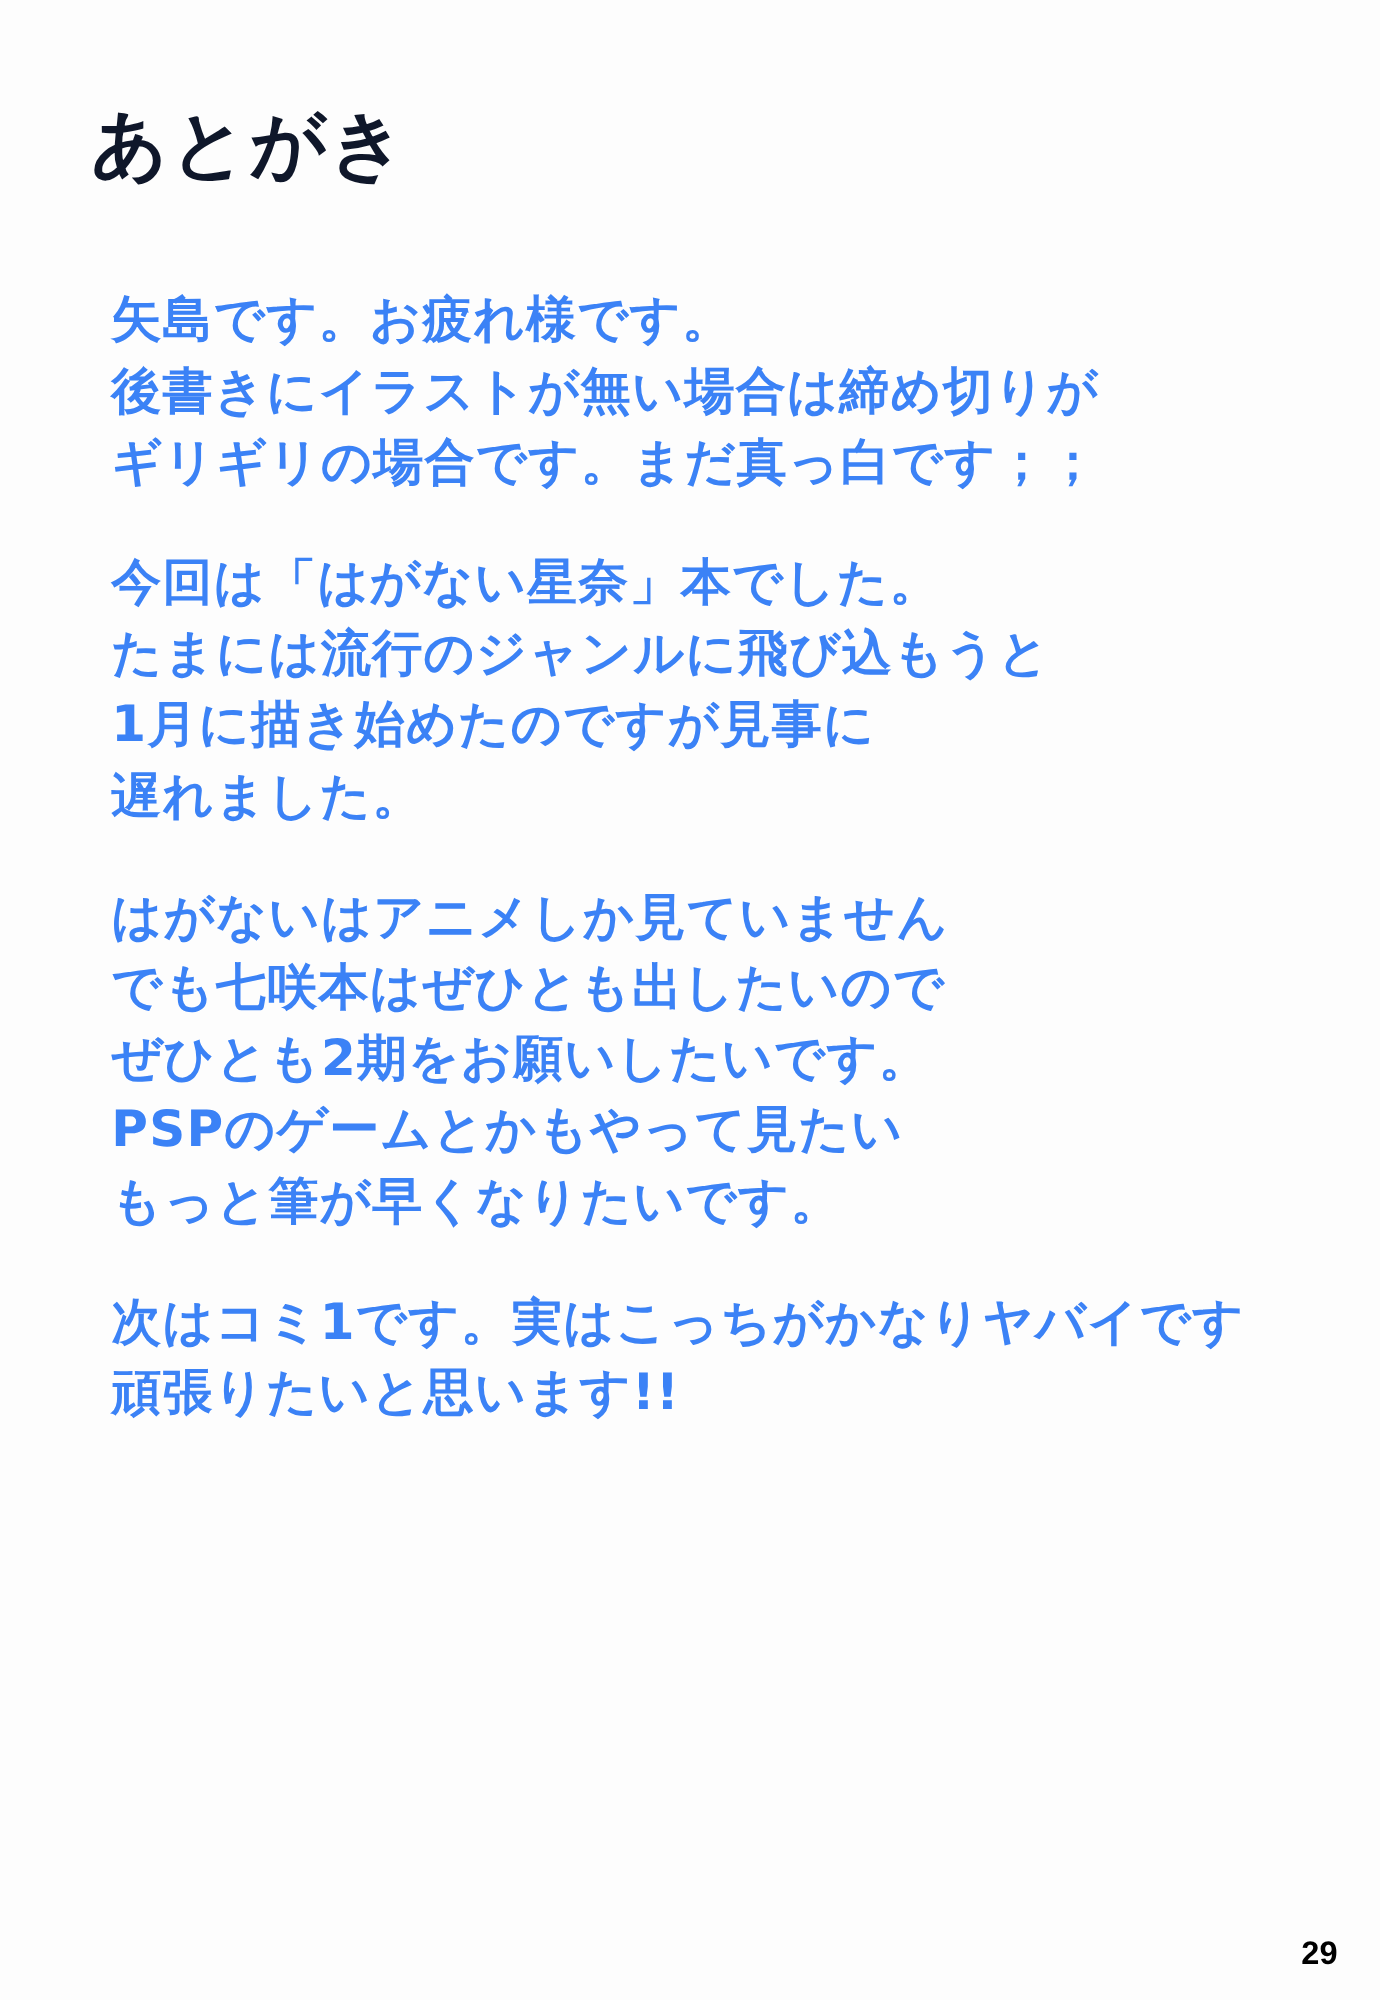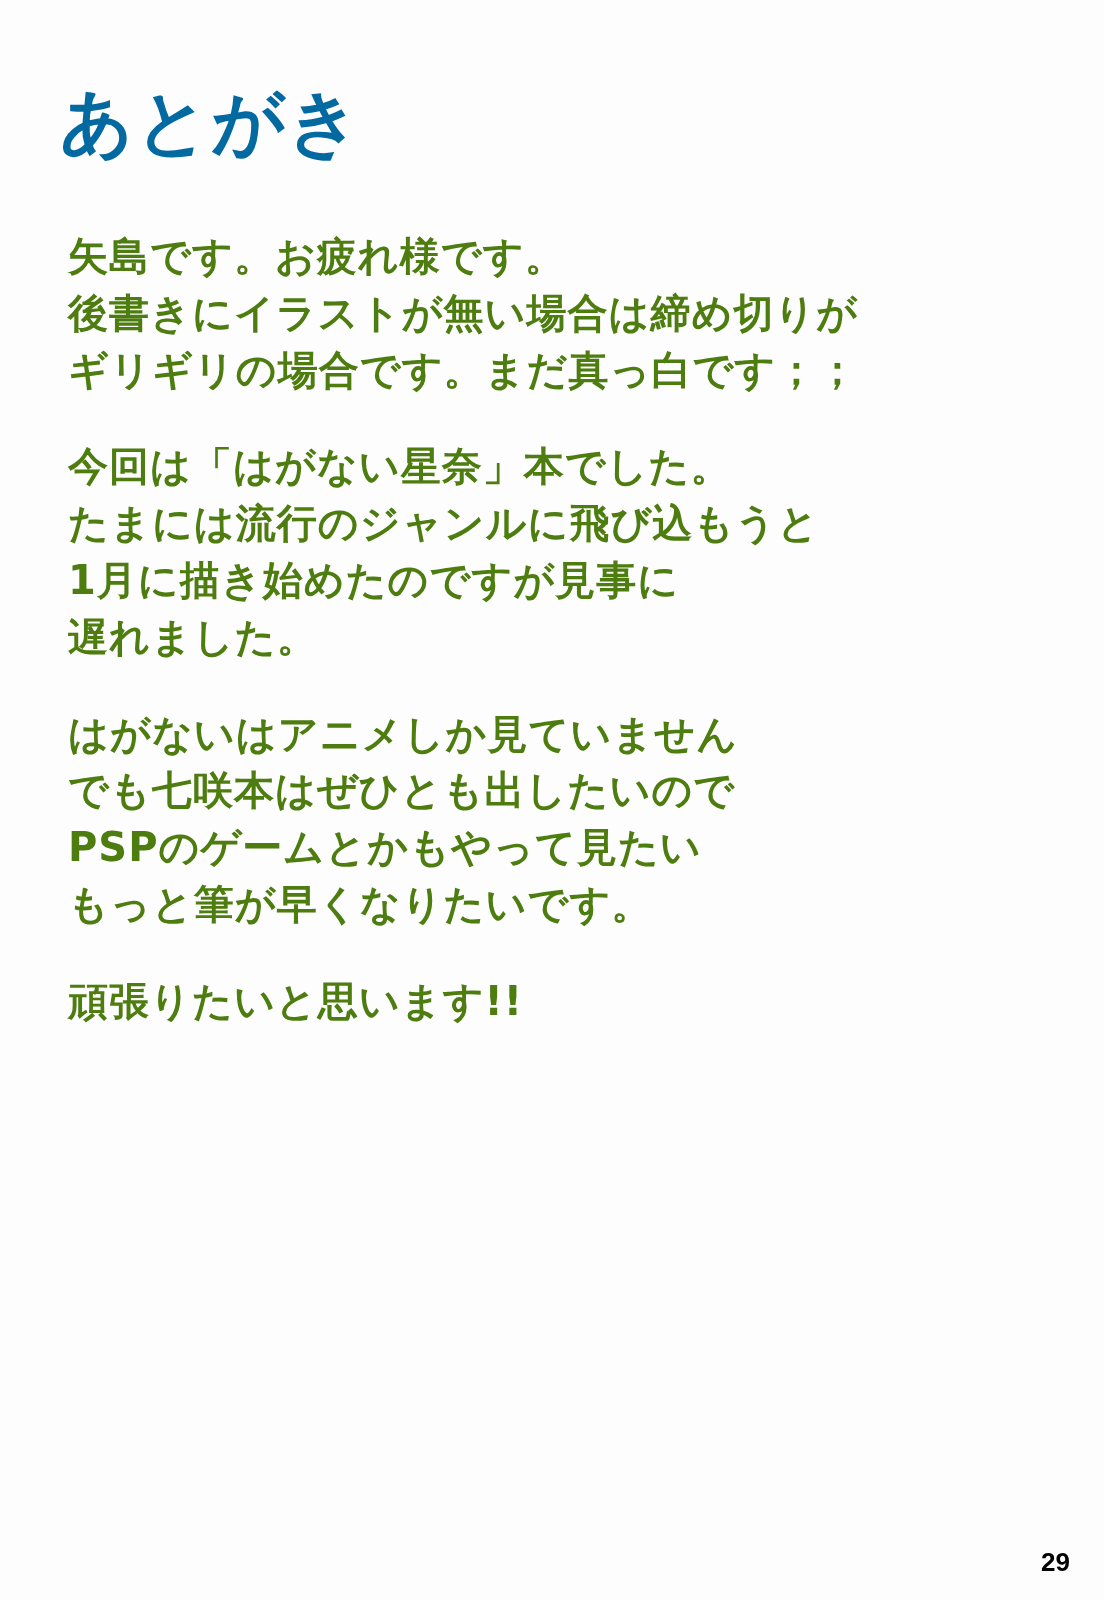--- a/index.html
+++ b/index.html
@@ -15,38 +15,38 @@
     color: #111111;
     overflow: hidden;
   }
   .page {
     position: absolute;
     inset: 0;
     background: #fdfdfd;
   }
   .afterword-title {
     position: absolute;
-    left: 60px;
+    left: 73px;
     top: 86px;
-    font-size: 72px;
+    font-size: 60px;
     font-weight: 700;
     letter-spacing: 2px;
     line-height: 1;
-    color: #0369a1;
+    color: #0f172a;
     white-space: nowrap;
   }
   .body-text {
     position: absolute;
-    left: 68px;
+    left: 89px;
     top: 228px;
     width: 960px;
     font-size: 40px;
     font-weight: 700;
     line-height: 1.42;
-    color: #4d7c0f;
+    color: #3b82f6;
     letter-spacing: 1px;
   }
   .para {
     margin: 0 0 40px 0;
   }
   .para:last-child {
     margin-bottom: 0;
   }
   .line {
     display: block;
@@ -80,25 +80,27 @@
     <div class="para">
       <span class="line">今回は「はがない星奈」本でした。</span>
       <span class="line">たまには流行のジャンルに飛び込もうと</span>
       <span class="line">1月に描き始めたのですが見事に</span>
       <span class="line">遅れました。</span>
     </div>
 
     <div class="para">
       <span class="line">はがないはアニメしか見ていません</span>
       <span class="line">でも七咲本はぜひとも出したいので</span>
+      <span class="line">ぜひとも2期をお願いしたいです。</span>
       <span class="line">PSPのゲームとかもやって見たい</span>
       <span class="line">もっと筆が早くなりたいです。</span>
     </div>
 
     <div class="para">
+      <span class="line">次はコミ1です。実はこっちがかなりヤバイです</span>
       <span class="line">頑張りたいと思います!!</span>
     </div>
 
   </div>
 
   <div class="page-number">29</div>
 
 </div>
 
 </body></html>

